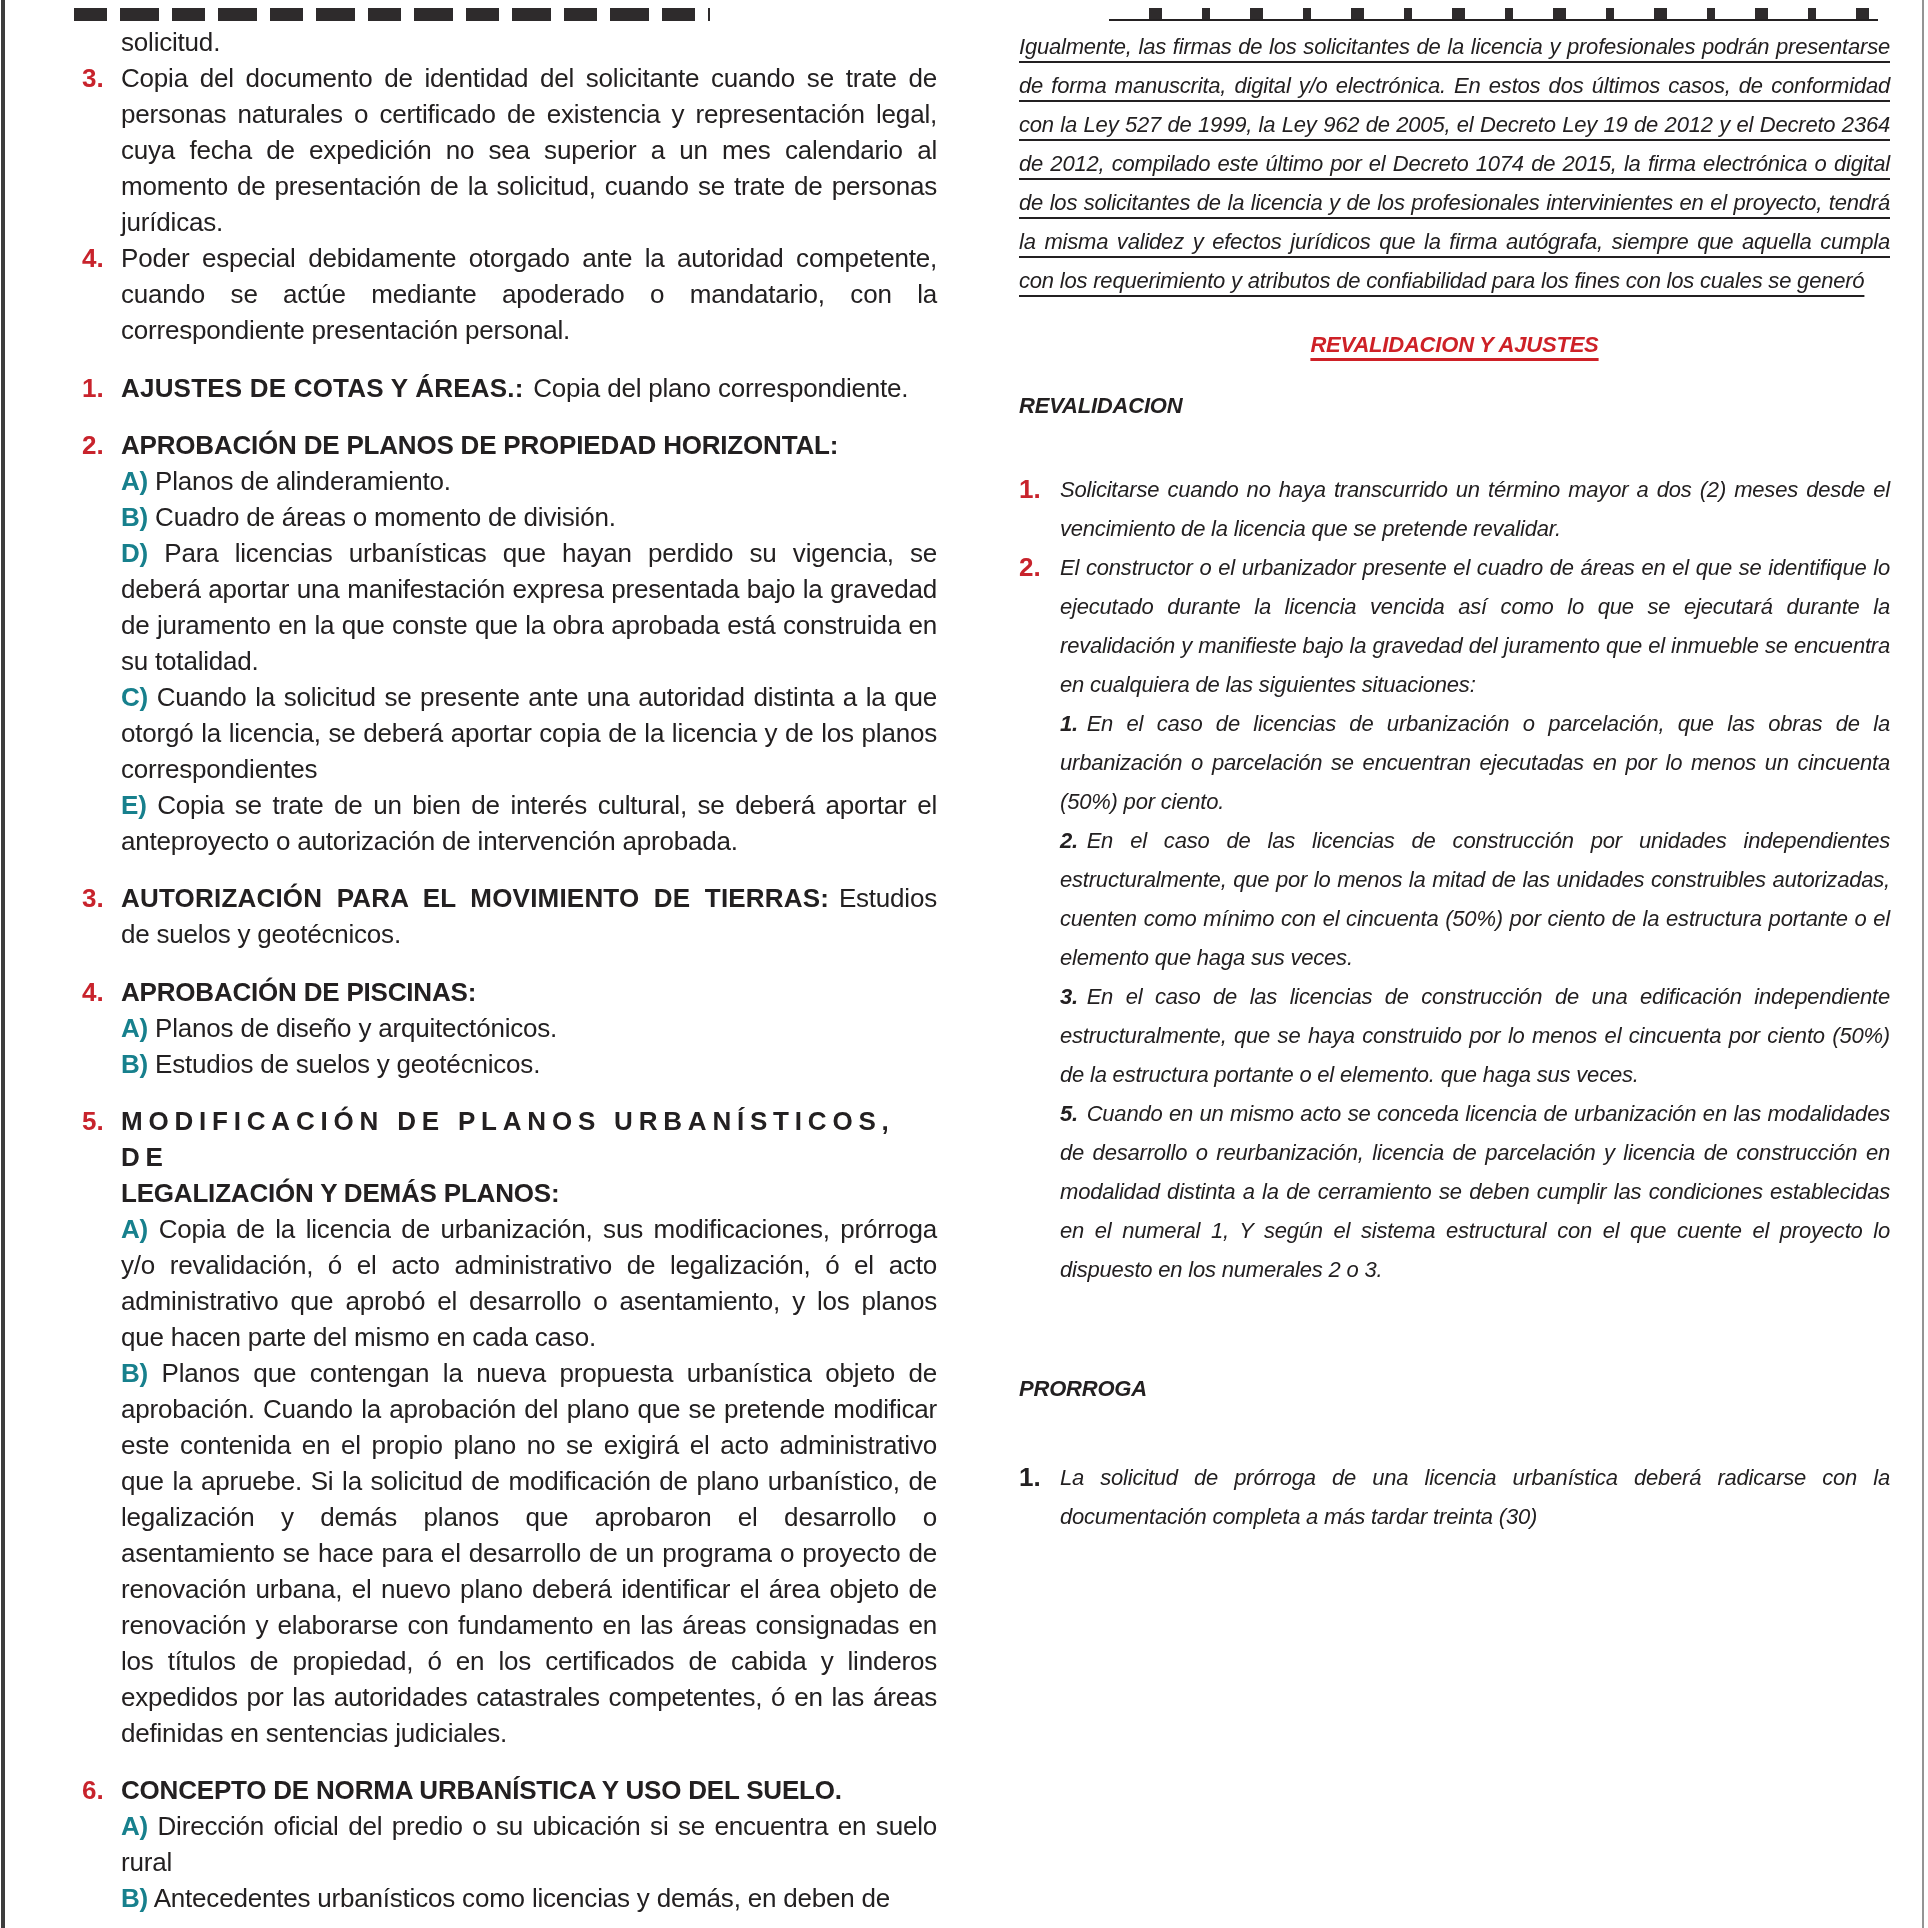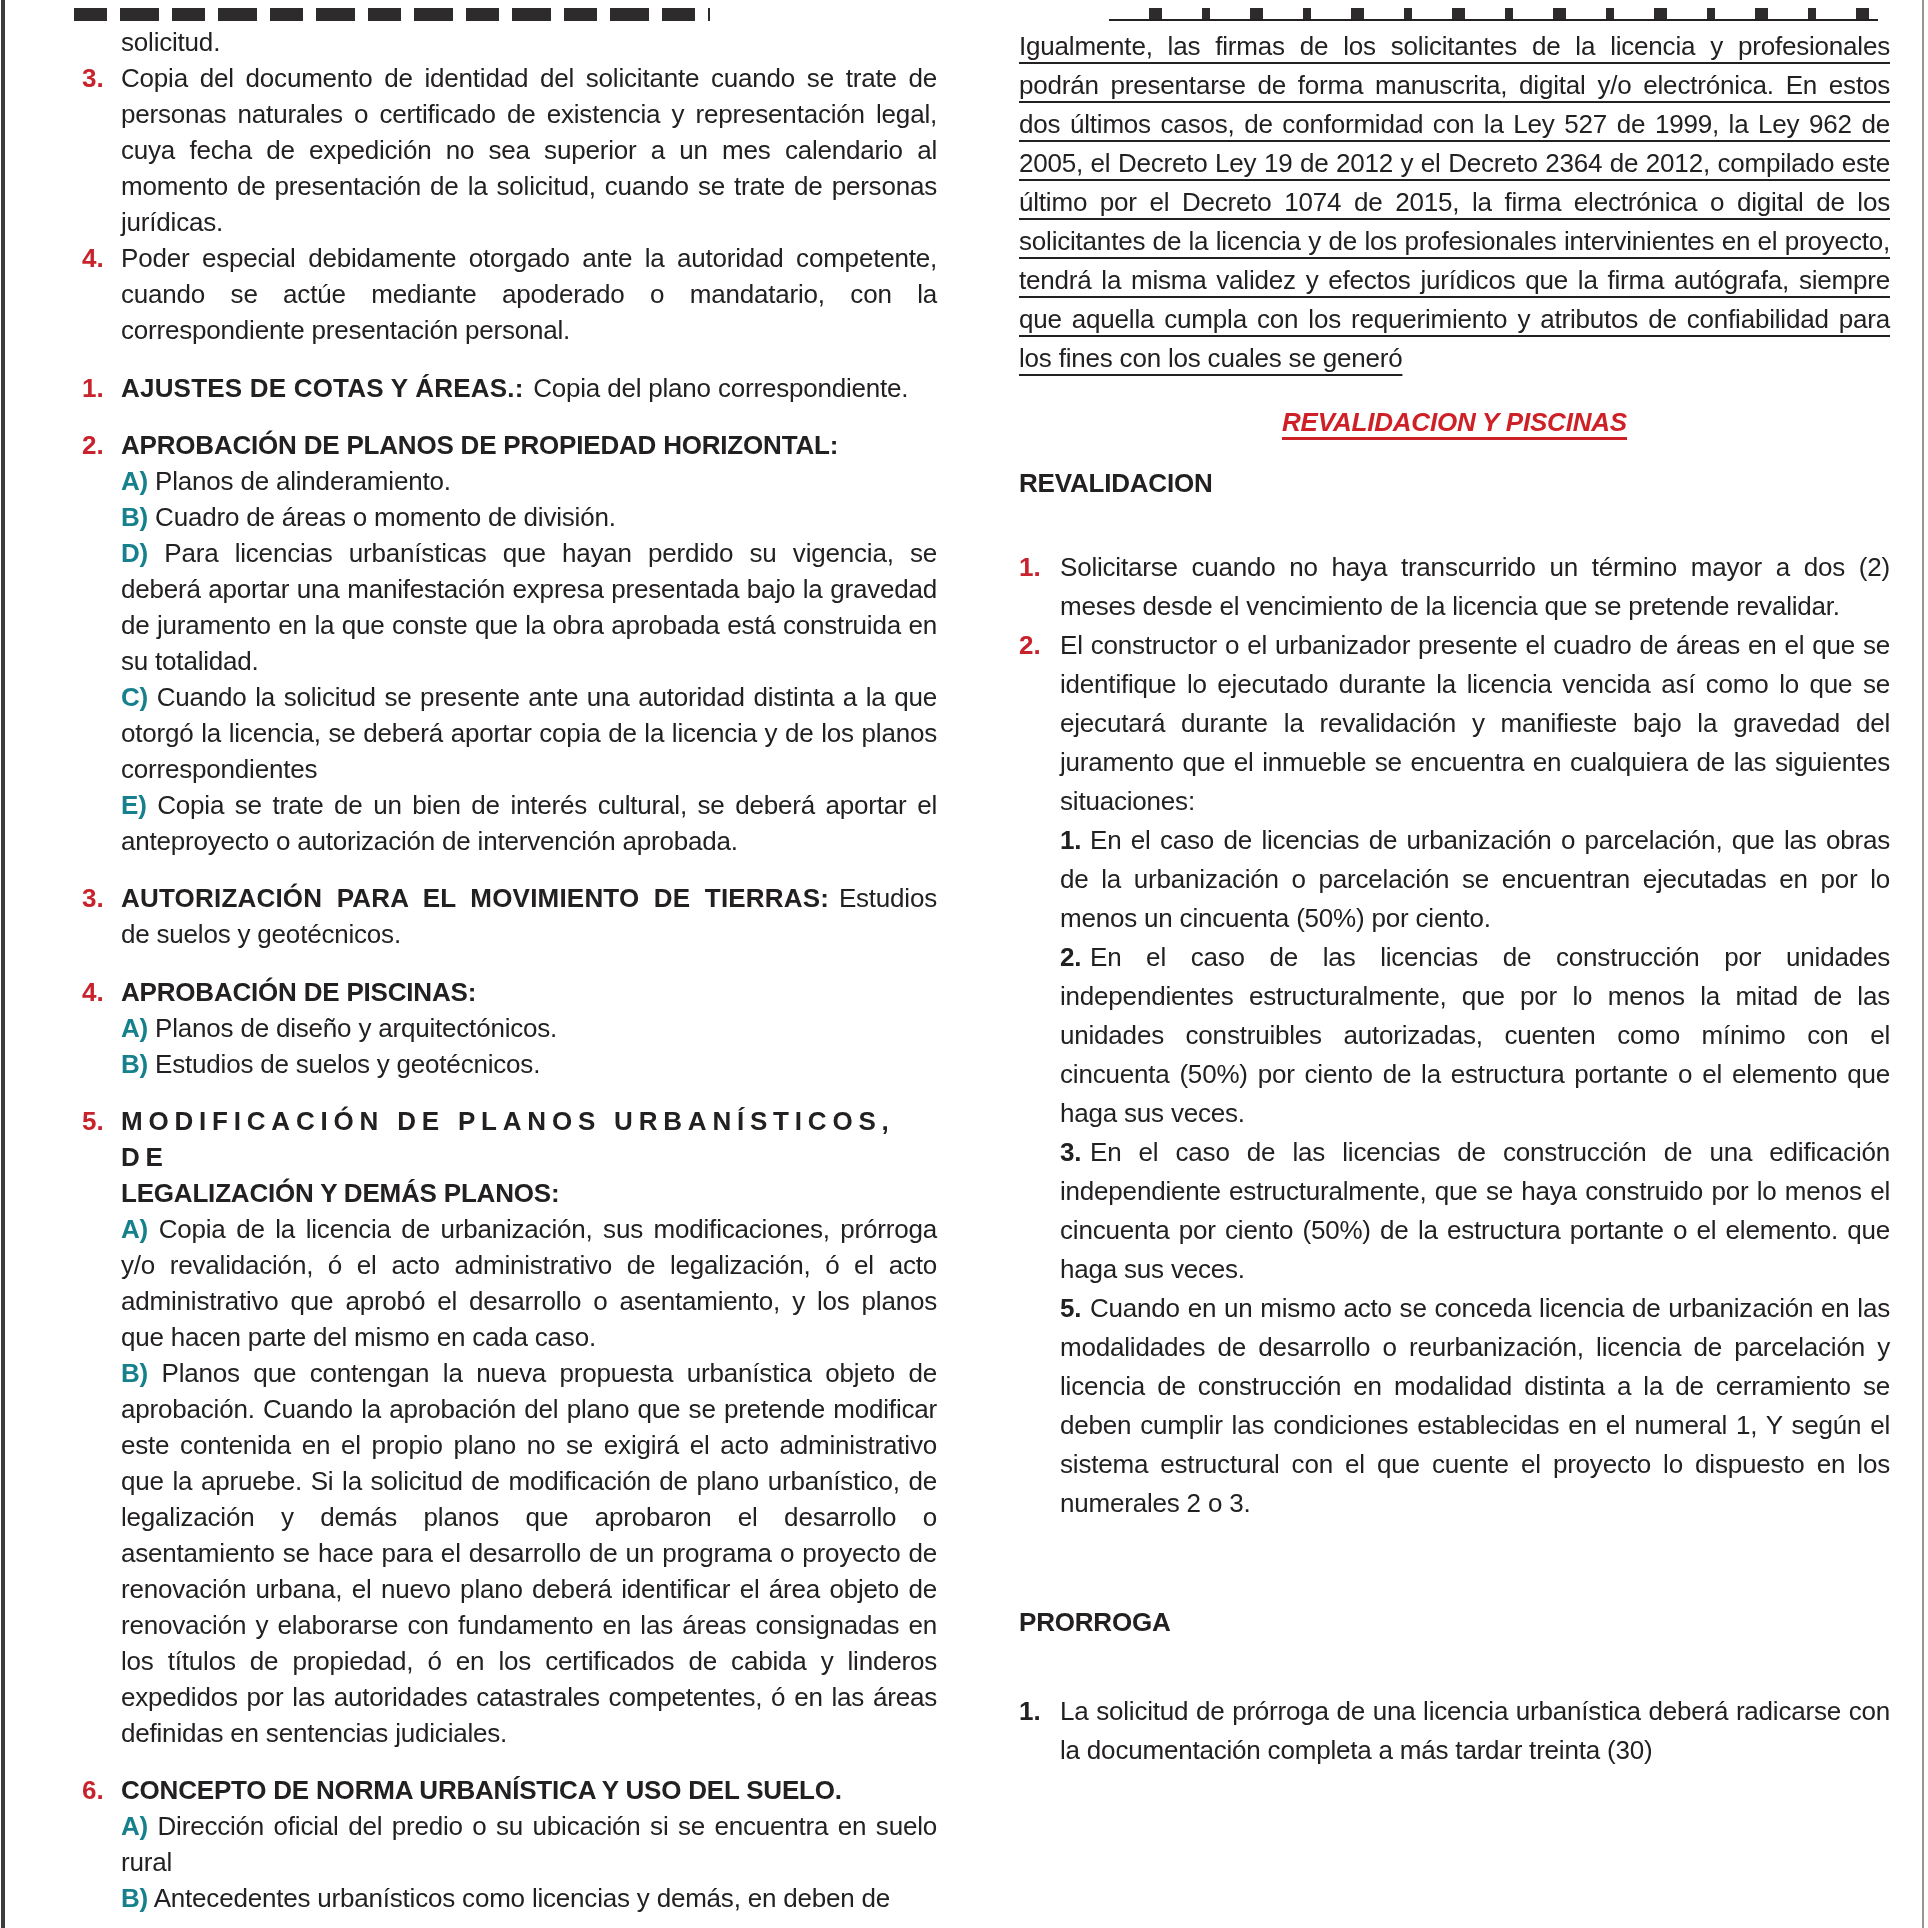--- a/index.html
+++ b/index.html
@@ -11,21 +11,21 @@
   .edge{position:absolute;top:0;bottom:0;}
   .edge-left{left:1px;width:3.9px;background:#3d3d3d;}
   .edge-right{left:1922px;width:1.9px;background:#949494;}
 
   .col{position:absolute;top:8px;height:1928px;box-sizing:border-box;}
   .col-left{left:0;width:964px;padding:0 27px 0 82px;}
   .col-right{left:964px;width:965px;padding:0 39px 0 55px;}
 
   p{margin:0;padding:0;}
   .col-left p{font-size:26px;line-height:36px;letter-spacing:-0.2px;}
-  .col-right p{font-size:26px;line-height:39px;letter-spacing:-0.2px;}
+  .col-right p{font-size:22px;line-height:39px;letter-spacing:-0.2px;font-style:italic;}
   .jt{text-align:justify;}
 
   .item{position:relative;padding-left:39px;}
   .col-right .item{padding-left:41px;}
   .num{position:absolute;left:0;top:0;font-weight:700;}
   .col-left .num{font-size:26px;line-height:36px;}
   .col-right .num{font-size:26px;line-height:39px;}
   .red{color:#c8232c;}
   .teal{color:#17808d;font-weight:700;}
   .ttl{font-weight:700;letter-spacing:0.2px;}
@@ -120,21 +120,21 @@
       <p class="jt"><b class="teal">A)</b> <span>Dirección oficial del predio o su ubicación si se encuentra en suelo rural</span></p>
       <p class="jt"><b class="teal">B)</b> <span>Antecedentes urbanísticos como licencias y demás, en deben de</span></p>
     </div>
   </div>
 
   <div class="col col-right">
     <div class="frag frag-right"></div>
 
     <p class="jt"><span class="u">Igualmente, las firmas de los solicitantes de la licencia y profesionales podrán presentarse de forma manuscrita, digital y/o electrónica. En estos dos últimos casos, de conformidad con la Ley 527 de 1999, la Ley 962 de 2005, el Decreto Ley 19 de 2012 y el Decreto 2364 de 2012, compilado este último por el Decreto 1074 de 2015, la firma electrónica o digital de los solicitantes de la licencia y de los profesionales intervinientes en el proyecto, tendrá la misma validez y efectos jurídicos que la firma autógrafa, siempre que aquella cumpla con los requerimiento y atributos de confiabilidad para los fines con los cuales se generó</span></p>
 
-    <p class="redhead"><span class="u">REVALIDACION Y PISCINAS</span></p>
+    <p class="redhead"><span class="u">REVALIDACION Y AJUSTES</span></p>
 
     <p class="subhead">REVALIDACION</p>
 
     <div class="item rgap">
       <span class="num red">1.</span>
       <p class="jt">Solicitarse cuando no haya transcurrido un término mayor a dos (2) meses desde el vencimiento de la licencia que se pretende revalidar.</p>
     </div>
 
     <div class="item">
       <span class="num red">2.</span>

